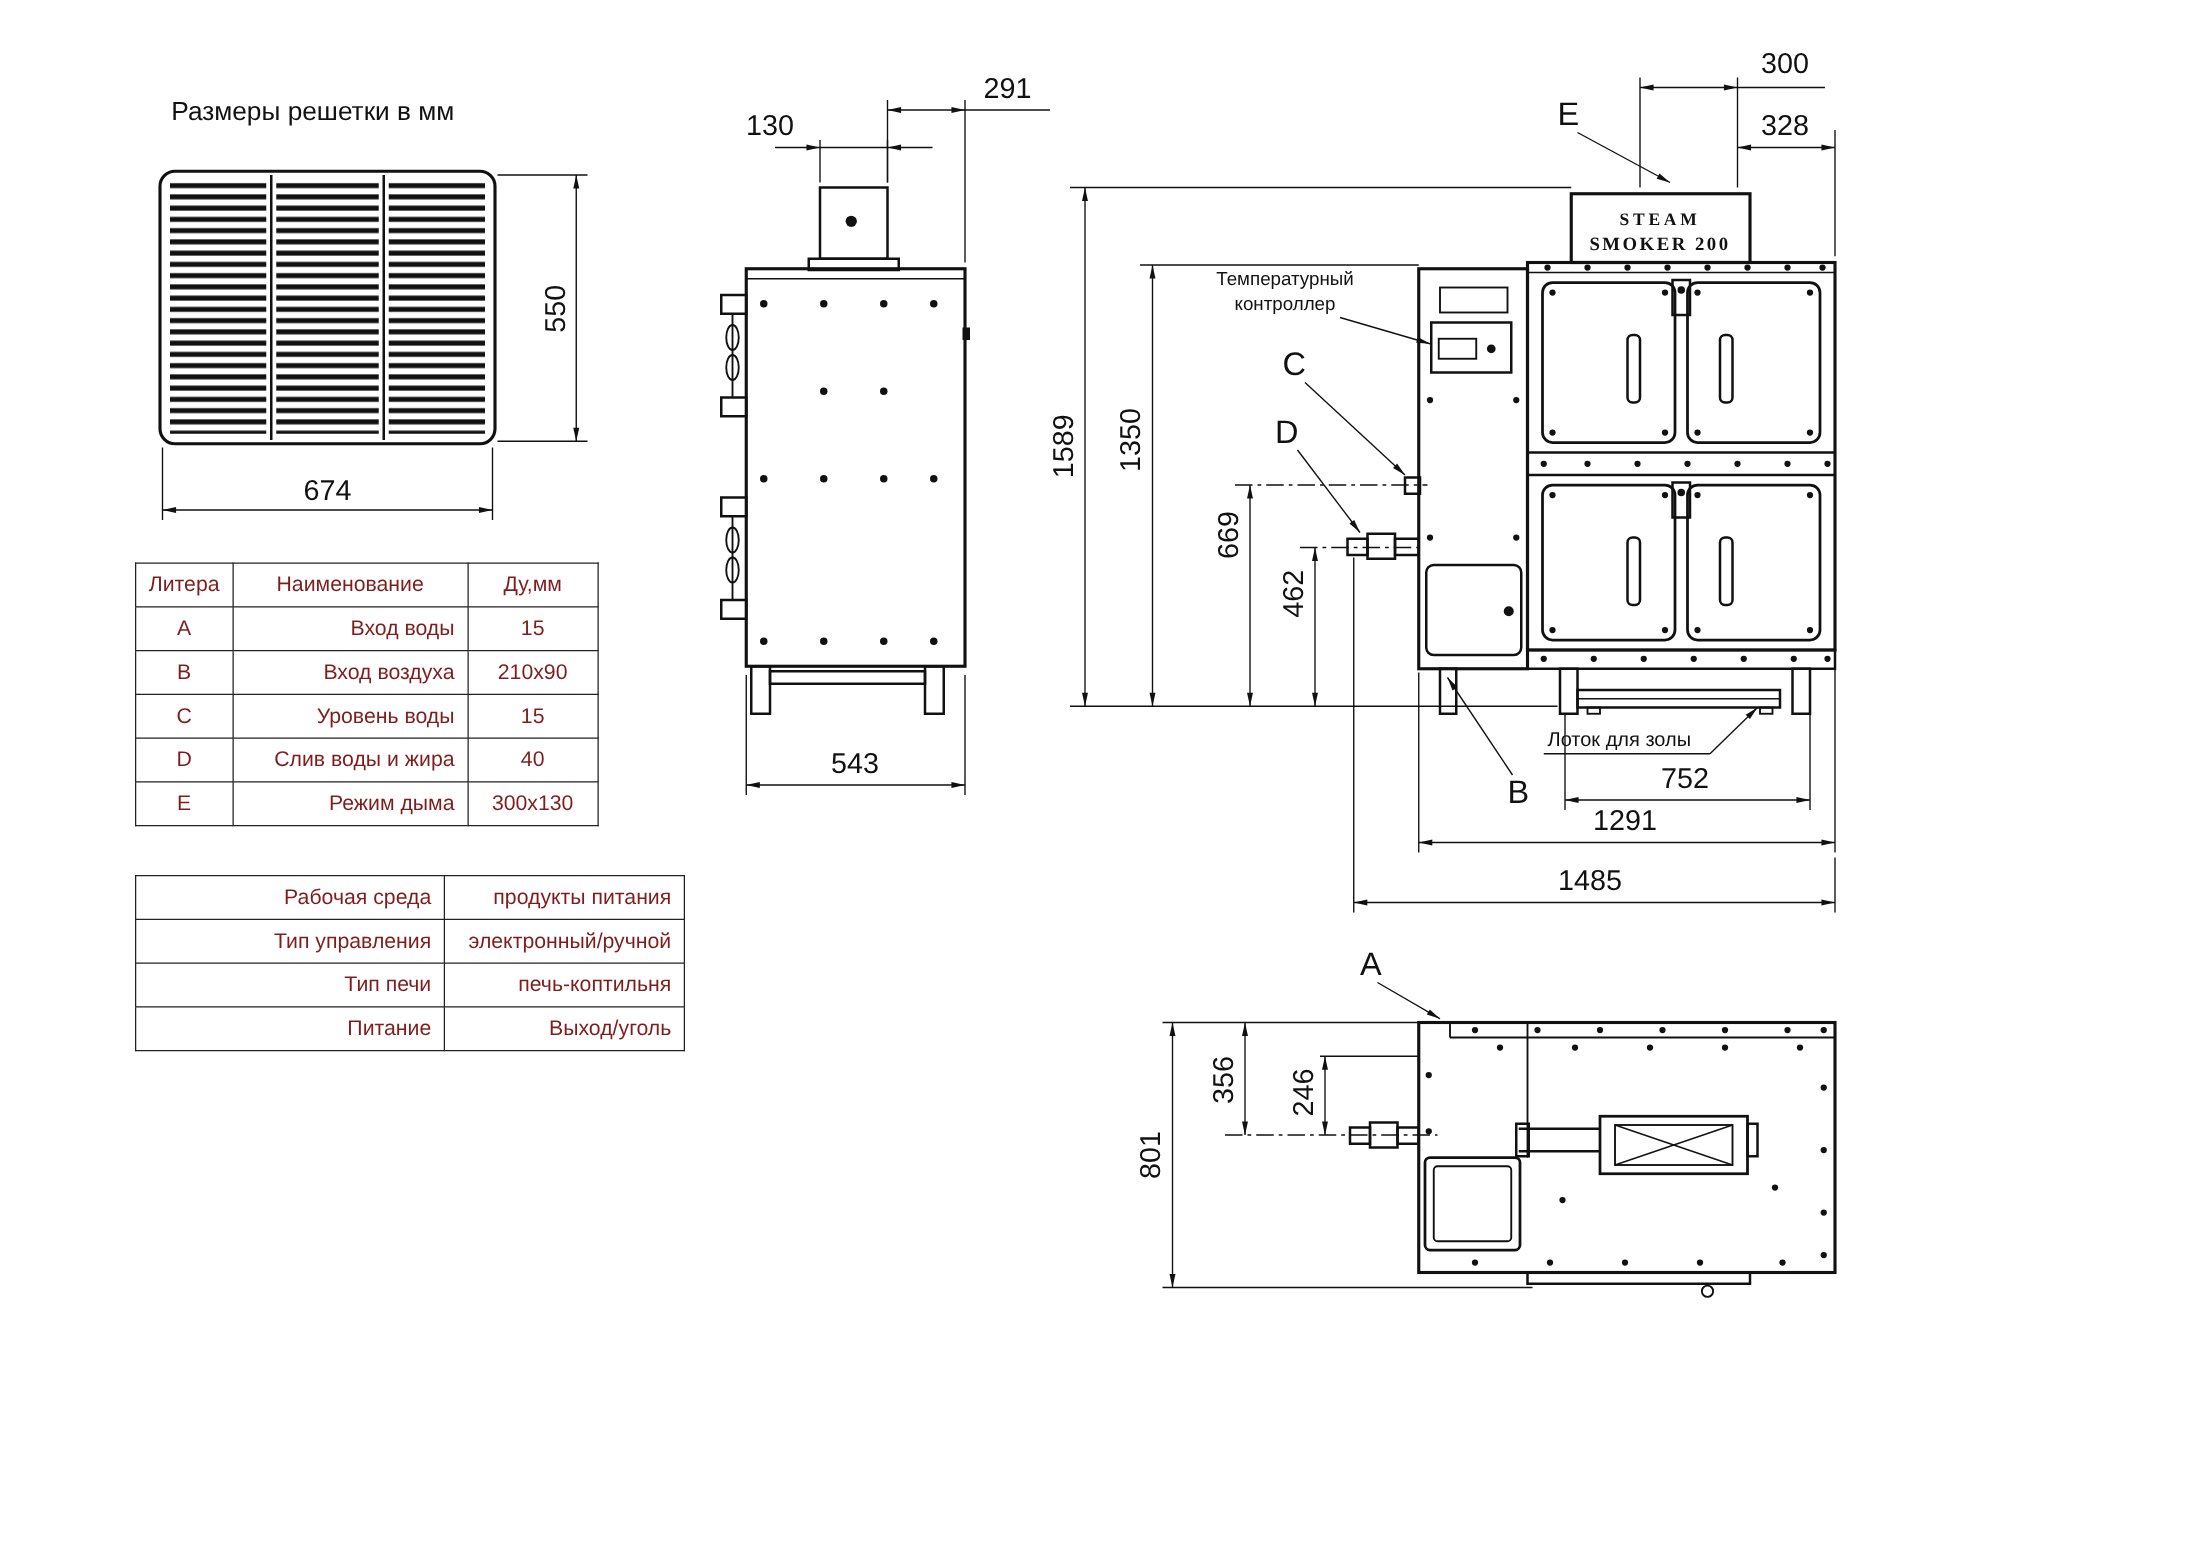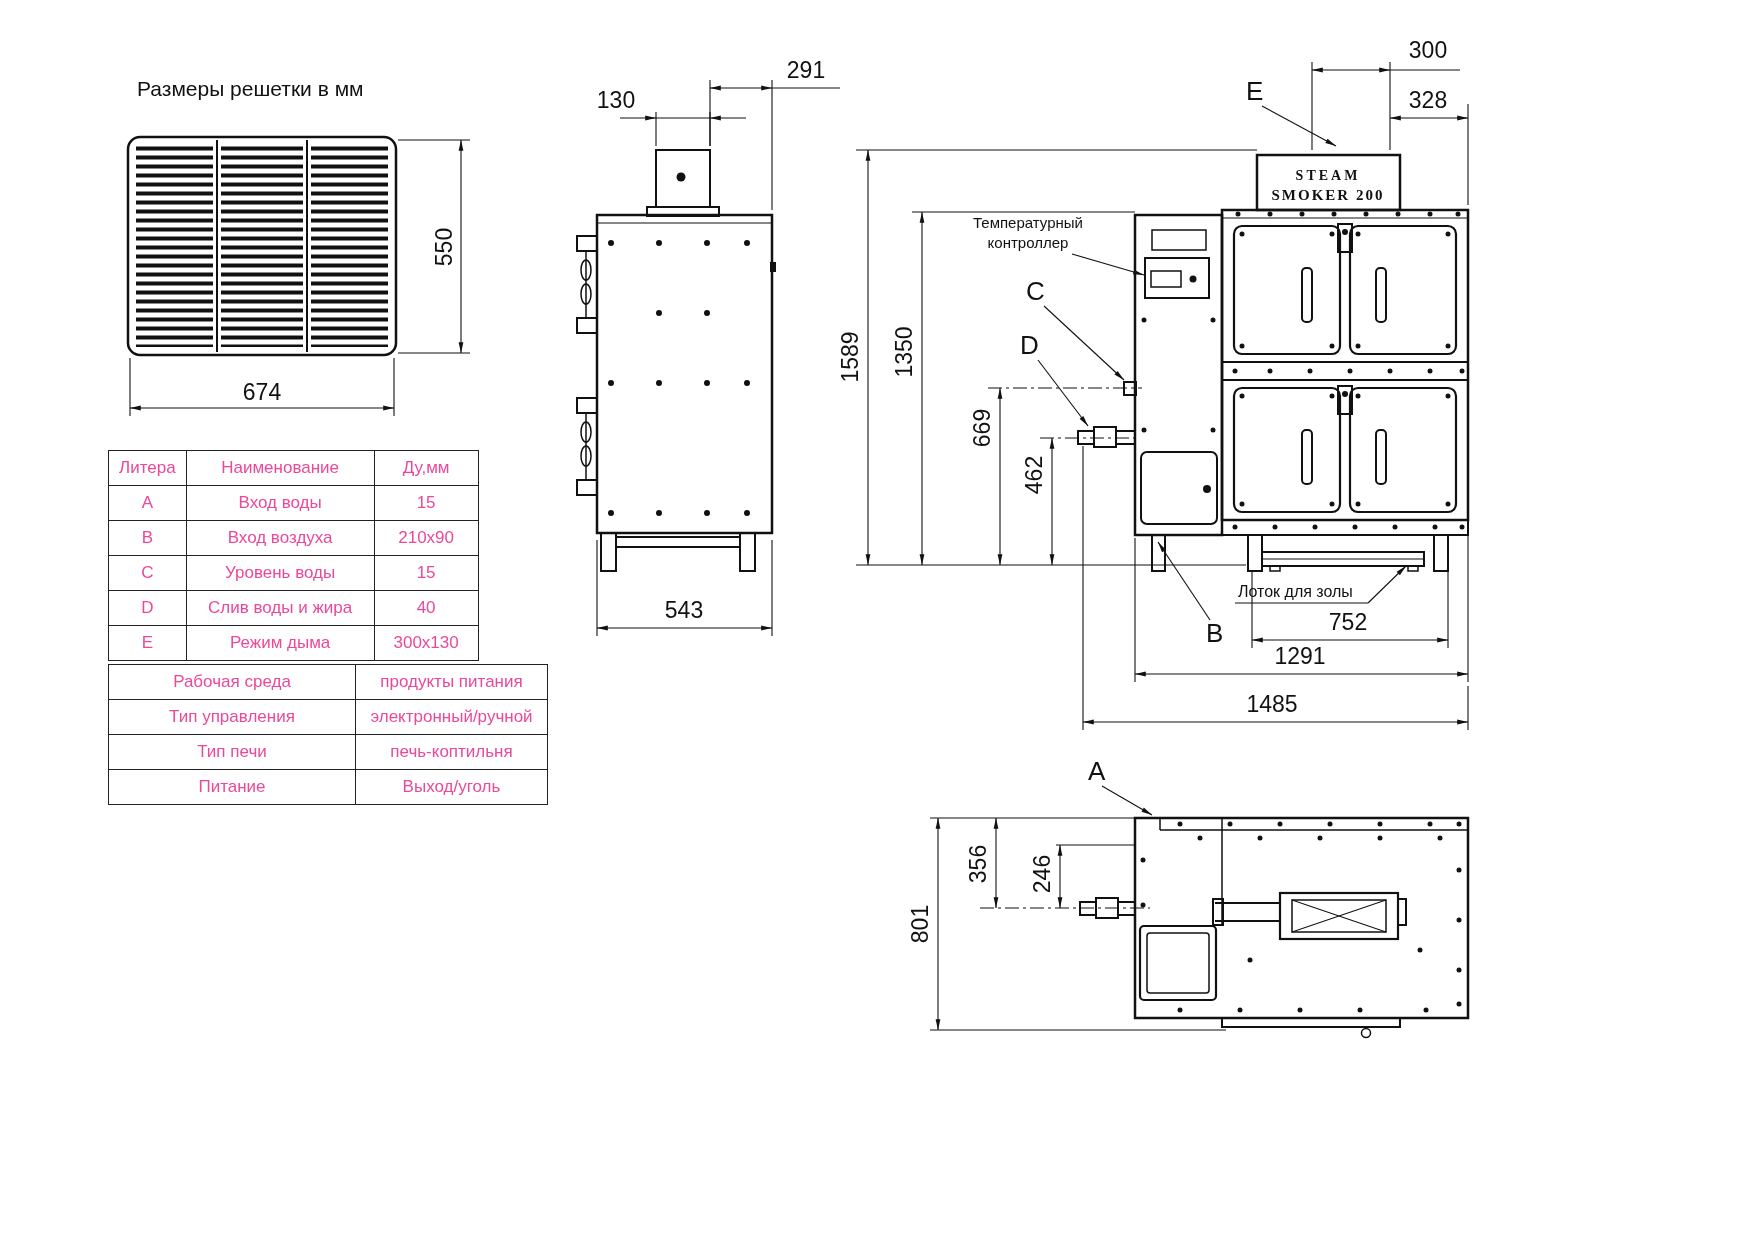--- a/index.html
+++ b/index.html
@@ -13,26 +13,26 @@
   .brand1{font-family:"Liberation Serif",serif;font-weight:bold;font-size:14px;letter-spacing:3px;}
   .brand2{font-family:"Liberation Serif",serif;font-weight:bold;font-size:15px;letter-spacing:2px;}
   .title-text{font-size:21px;}
   .s25{stroke:#111;stroke-width:2.5;fill:none;}
   .s22{stroke:#111;stroke-width:2.2;fill:none;}
   .s2{stroke:#111;stroke-width:2;fill:none;}
   .s15{stroke:#111;stroke-width:1.5;fill:none;}
   .s1{stroke:#111;stroke-width:1.1;fill:none;}
   .dd{stroke:#111;stroke-width:1.1;fill:none;stroke-dasharray:14 4 3 4;}
   .dot{fill:#111;stroke:none;}
-  table{position:absolute;border-collapse:collapse;font-size:17px;color:#ec4899;background:#fff;}
-  td,th{border:1.4px solid #222;padding:3px 10px;font-weight:400;vertical-align:middle;text-align:center;}
+  table{position:absolute;border-collapse:collapse;font-size:17px;color:#7f1d1d;background:#fff;}
+  td,th{border:1.4px solid #222;padding:3px 10px;font-weight:400;vertical-align:middle;text-align:right;}
   .c{text-align:center;}
   .t-ports{left:108px;top:450px;}
   .t-ports td,.t-ports th{height:28px;}
-  .t-specs{left:108px;top:664px;padding-left:20px;}
+  .t-specs{left:108px;top:700px;padding-left:20px;}
   .t-specs td{height:28px;}
   .t-specs td.tall{height:50px;}
   .pre{white-space:pre-line;}
 </style>
 </head>
 <body>
 
 <div class="canvas">
 
 <svg width="1754" height="1241" viewBox="0 0 1754 1241">

